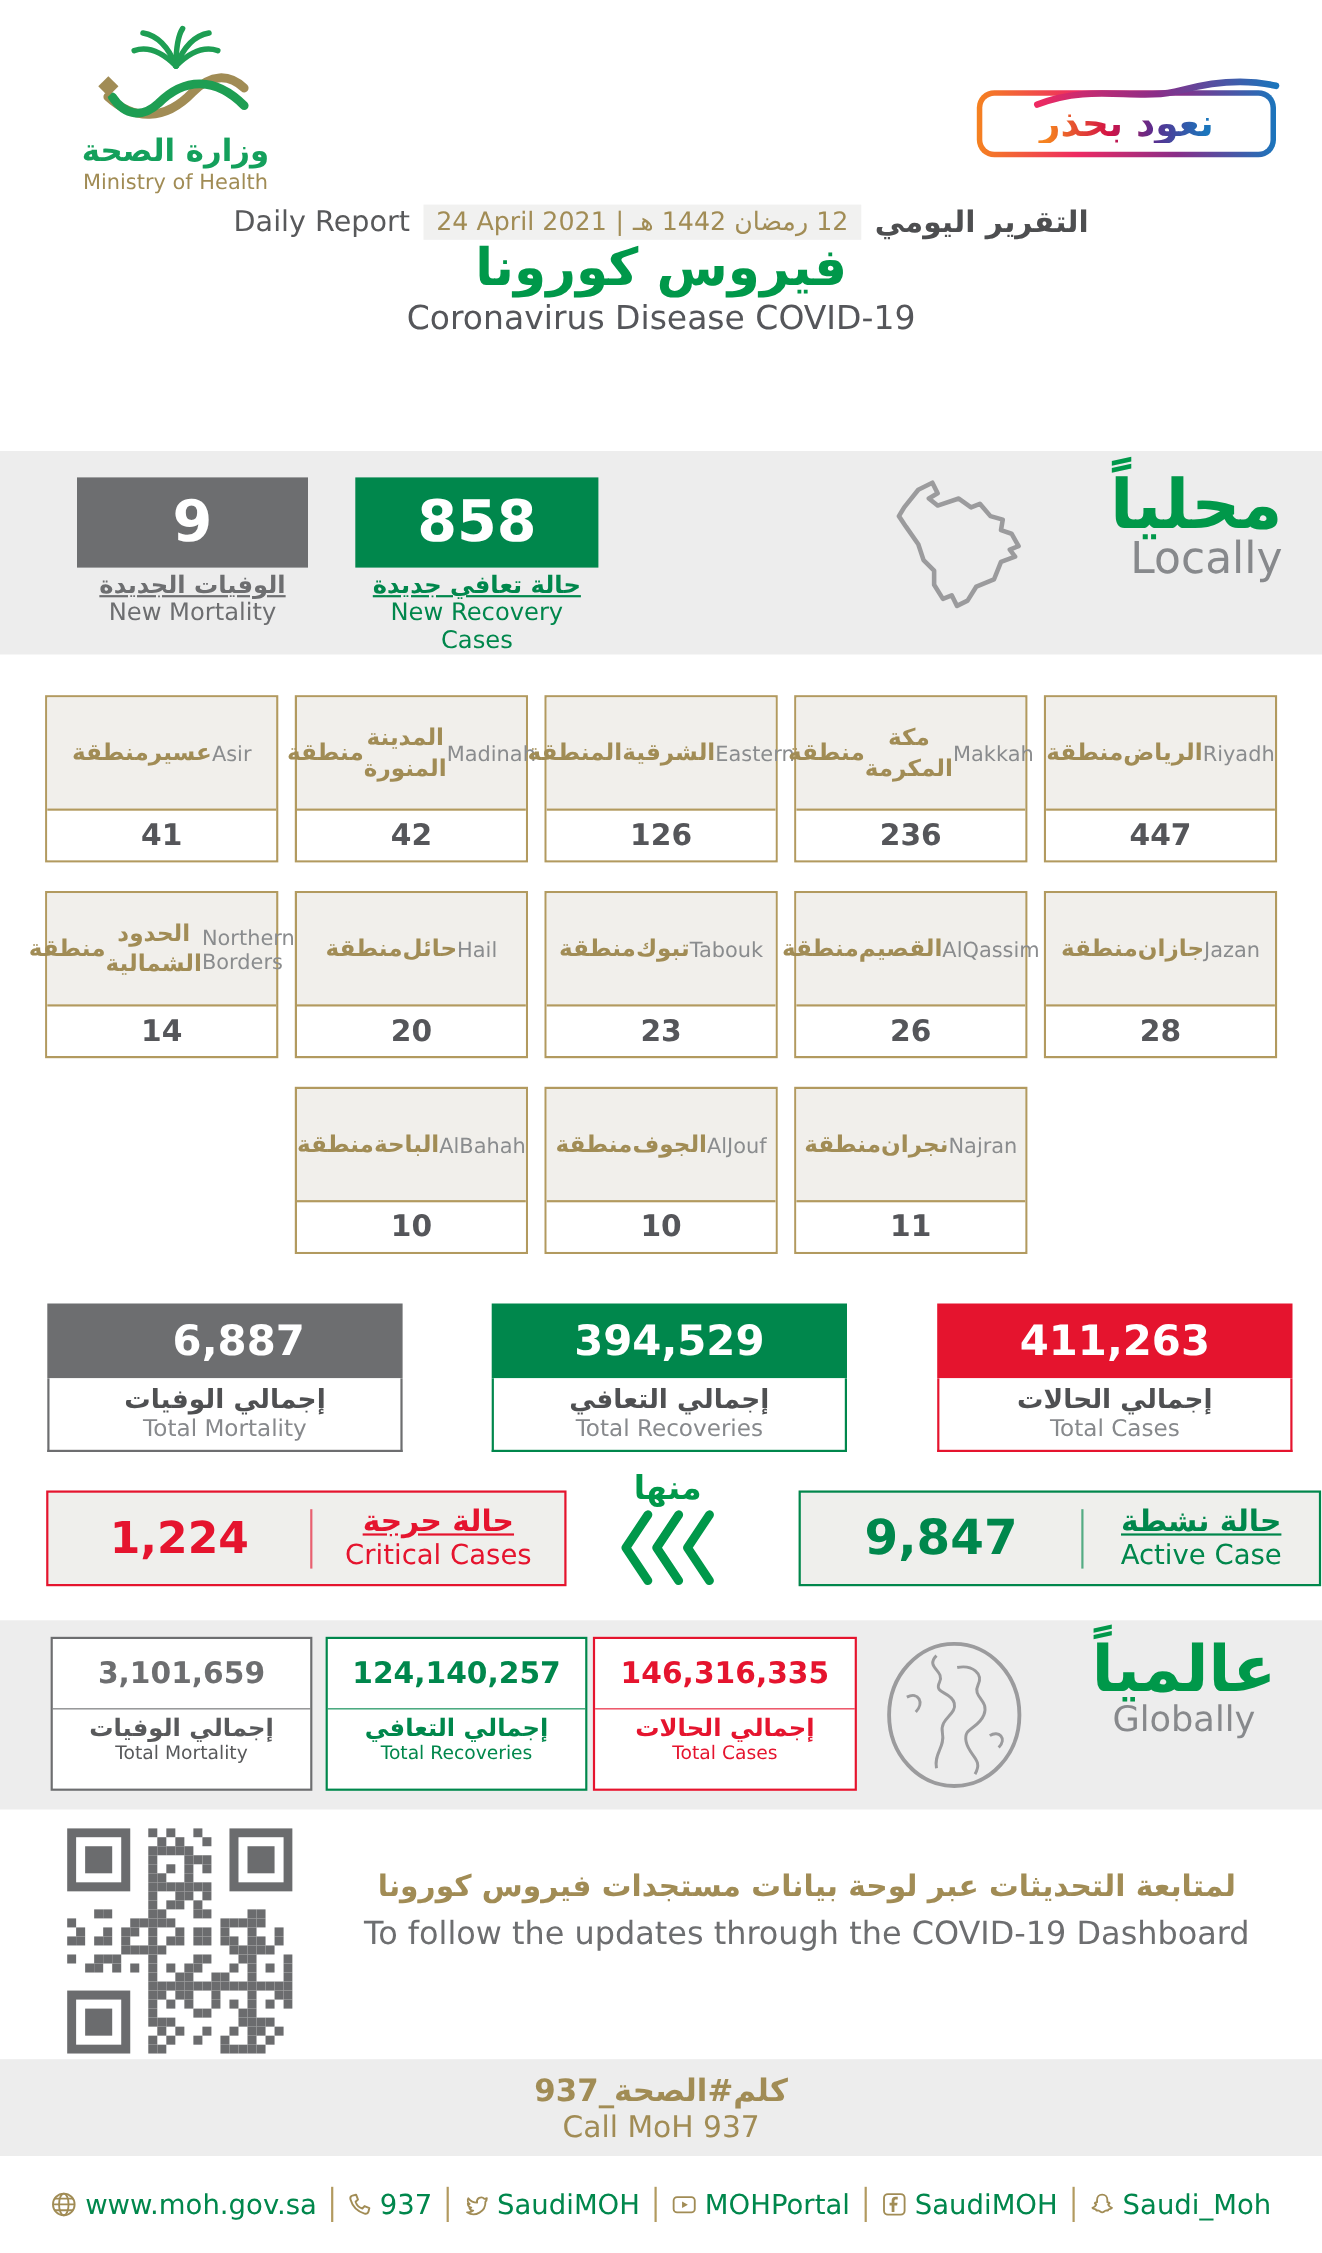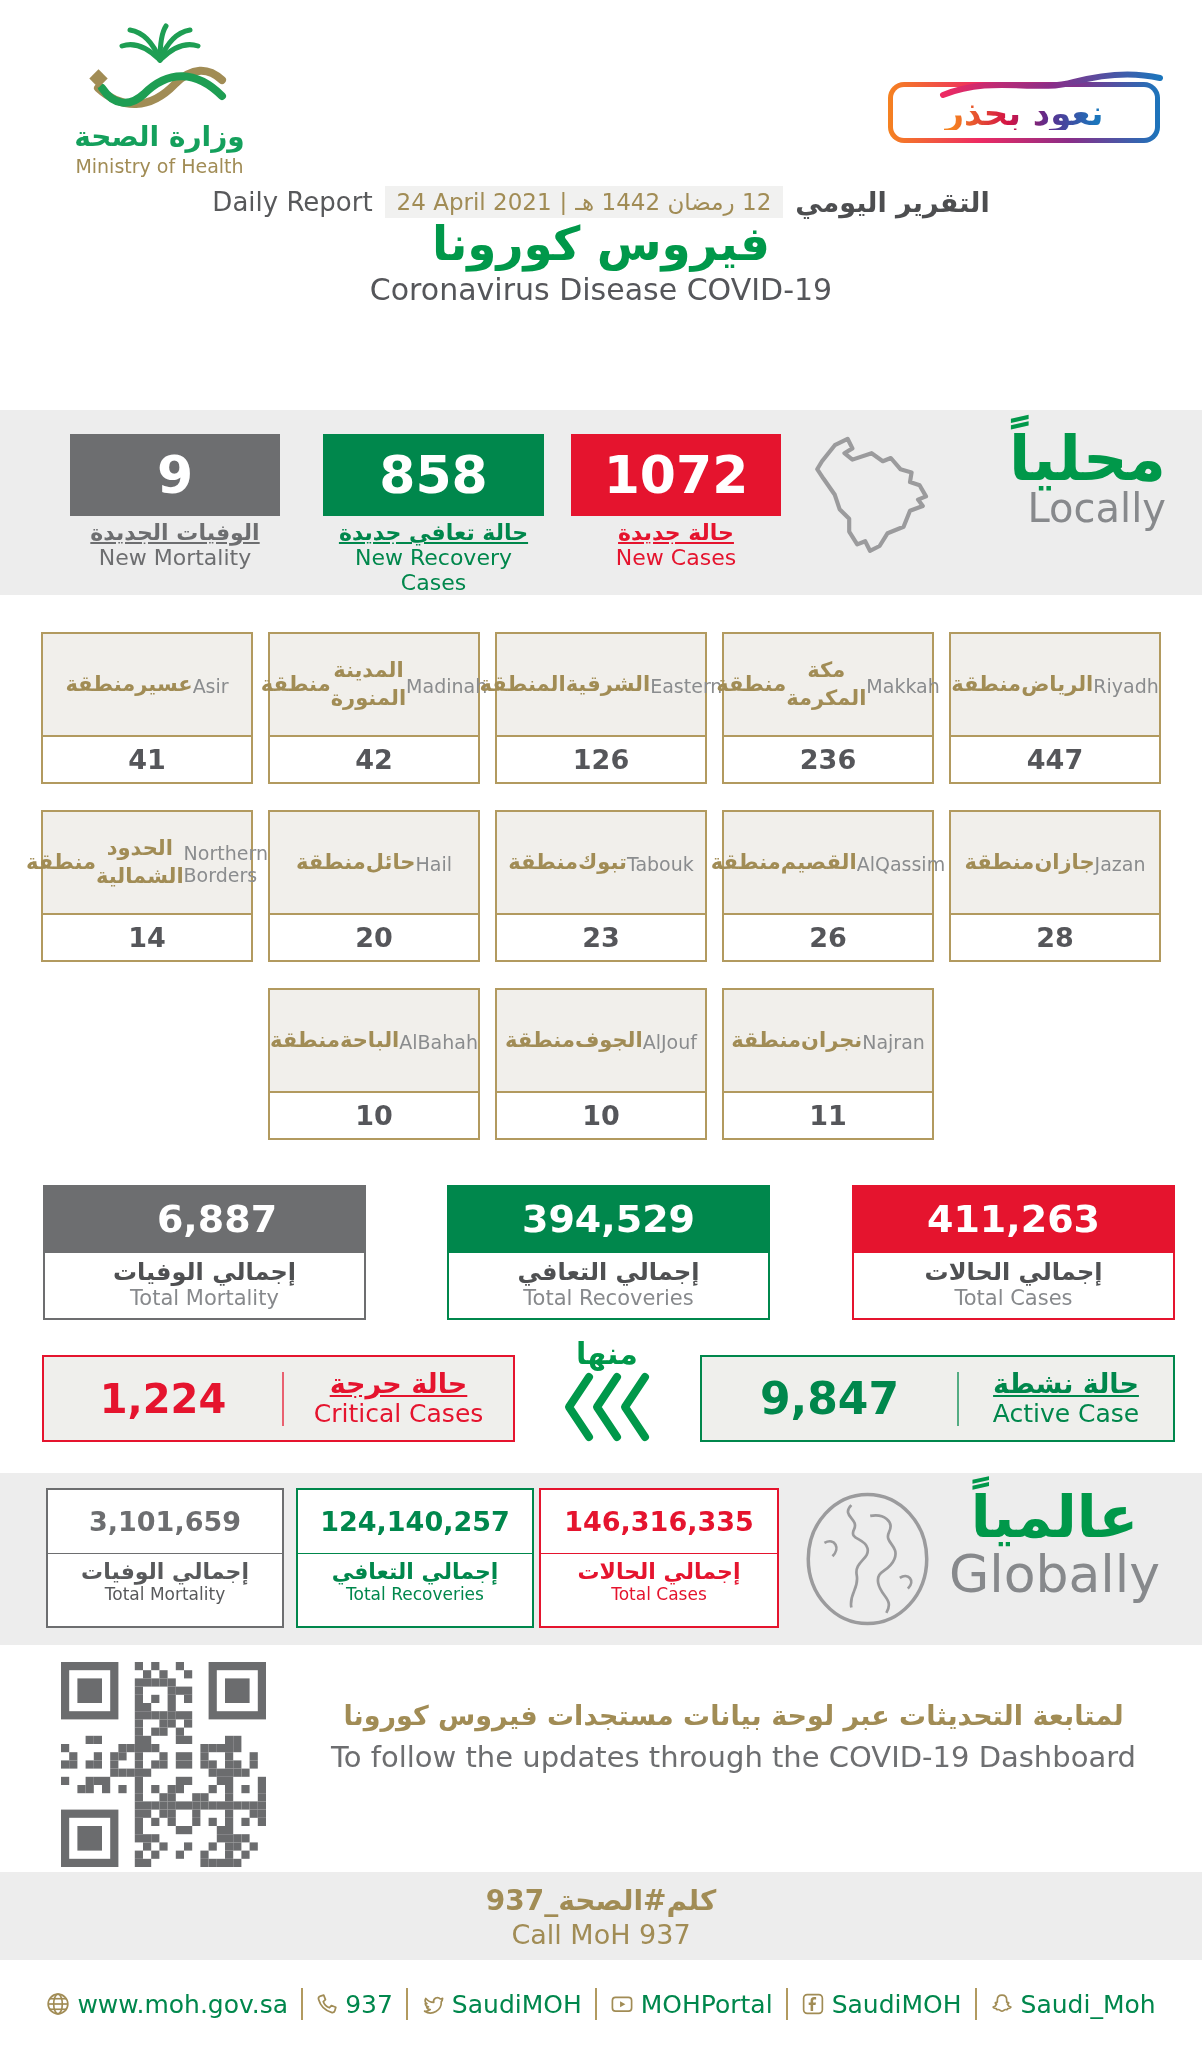--- a/index.html
+++ b/index.html
@@ -72,21 +72,21 @@
   .tbox-ar{font-weight:bold;font-size:24px;color:var(--dark);}
   .tbox-en{font-size:21px;color:var(--tgray);}
   #tbox-mort{left:43px;}  #tbox-mort .tbox-num{background:var(--gray);padding-left:25px;} #tbox-mort .tbox-label{border-color:var(--gray);}
   #tbox-rec{left:447px;}  #tbox-rec .tbox-num{background:var(--green);} #tbox-rec .tbox-label{border-color:var(--green);}
   #tbox-case{left:852px;} #tbox-case .tbox-num{background:var(--red);}  #tbox-case .tbox-label{border-color:var(--red);}
 
   
   #breakdown{top:1352px;left:0;width:100%;height:100px;}
   .bk-box{position:absolute;top:3px;height:87px;background:#EFEFEC;display:flex;align-items:center;}
   #critical{left:42px;width:473px;border:2px solid var(--red);color:var(--red);}
-  #active{left:700px;width:475px;border:2px solid var(--green);color:var(--green);}
+  #active{left:726px;width:475px;border:2px solid var(--green);color:var(--green);}
   .bk-num{text-align:center;font-weight:bold;}
   #critical .bk-num{width:238px;font-size:40px;}
   #active .bk-num{width:255px;font-size:44px;}
   .bk-div{width:2px;height:54px;background:currentColor;opacity:.65;}
   .bk-labels{flex:1;text-align:center;line-height:1.12;}
   .bk-ar{font-weight:bold;font-size:27px;text-decoration:underline;}
   .bk-en{font-size:25px;}
   #minha{left:547px;top:-16px;width:120px;text-align:center;color:var(--hgreen);}
   #minha .minha-text{font-weight:bold;font-size:30px;}
 
@@ -99,21 +99,21 @@
   .gbox-en{font-size:17px;}
   #gbox-mort{left:46px;width:238px;border-color:var(--gray);color:#58595B;}
   #gbox-mort .gbox-num{color:var(--gray);border-color:var(--gray);}
   #gbox-rec{left:296px;width:238px;border-color:var(--green);color:var(--green);}
   #gbox-rec .gbox-num{border-color:var(--green);}
   #gbox-case{left:539px;width:240px;border-color:var(--red);color:var(--red);}
   #gbox-case .gbox-num{border-color:var(--red);}
   #globe{left:800px;top:16px;}
   #globally-head{right:42px;top:14px;text-align:center;}
   #globally-head .h-ar{font-size:58px;font-weight:bold;color:var(--hgreen);line-height:1.05;}
-  #globally-head .h-en{font-size:52px;color:var(--tgray);margin-top:-4px;}
+  #globally-head .h-en{font-size:32px;color:var(--tgray);margin-top:-4px;}
 
   
   #dash-qr{left:61px;top:1662px;}
   #dash-text{left:295px;right:30px;top:1700px;text-align:center;}
   .dash-ar{color:var(--gold);font-weight:bold;font-size:27px;}
   .dash-en{color:var(--gray);font-size:29px;margin-top:9px;}
   .dash-url{color:var(--green);font-weight:bold;font-size:31px;margin-top:11px;
             text-decoration:none;display:inline-block;cursor:pointer;}
 
   
@@ -183,25 +183,20 @@
 <div class="abs" id="locally">
   <div class="stat" id="stat-mort">
     <div class="stat-box" style="background:var(--gray);">9</div>
     <div class="l-ar ar">الوفيات الجديدة</div>
     <div class="l-en">New Mortality</div>
   </div>
   <div class="stat" id="stat-rec">
     <div class="stat-box" style="background:var(--green);">858</div>
     <div class="l-ar ar">حالة تعافي جديدة</div>
     <div class="l-en">New Recovery Cases</div>
-  </div>
-  <div class="stat" id="stat-new">
-    <div class="stat-box" style="background:var(--red);">1072</div>
-    <div class="l-ar ar">حالة جديدة</div>
-    <div class="l-en">New Cases</div>
   </div>
   <div class="abs" id="ksa-map">
     <svg width="160" height="168" viewBox="0 0 100 105" fill="none">
       <path d="M15,27 L23,17 L31,13 L34,19 L29,22 L34,26 L46,22 L53,27 L58,25 L64,32 L71,34 L70,40 L76,42 L80,49 L75,51 L78,55 L70,58 L66,68 L56,72 L51,80 L45,83 L42,77 L37,79 L32,71 L32,63 L26,57 L23,48 L16,38 L12,32 Z" stroke="#9B9B9D" stroke-width="2.6" stroke-linejoin="round" fill="none"></path>
     </svg>
   </div>
   <div class="abs" id="locally-head">
     <div class="h-ar ar">محلياً</div>
     <div class="h-en">Locally</div>
   </div>

